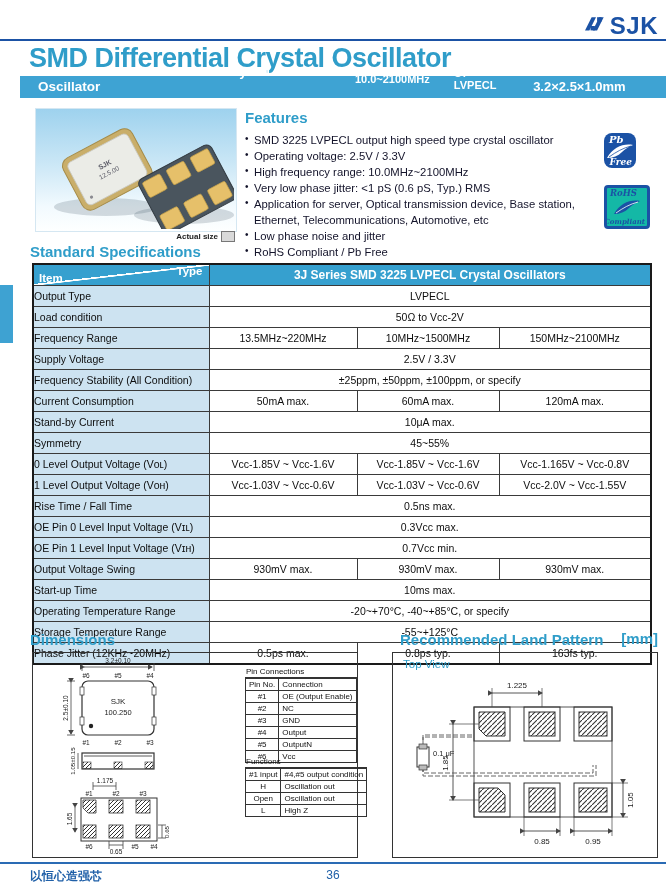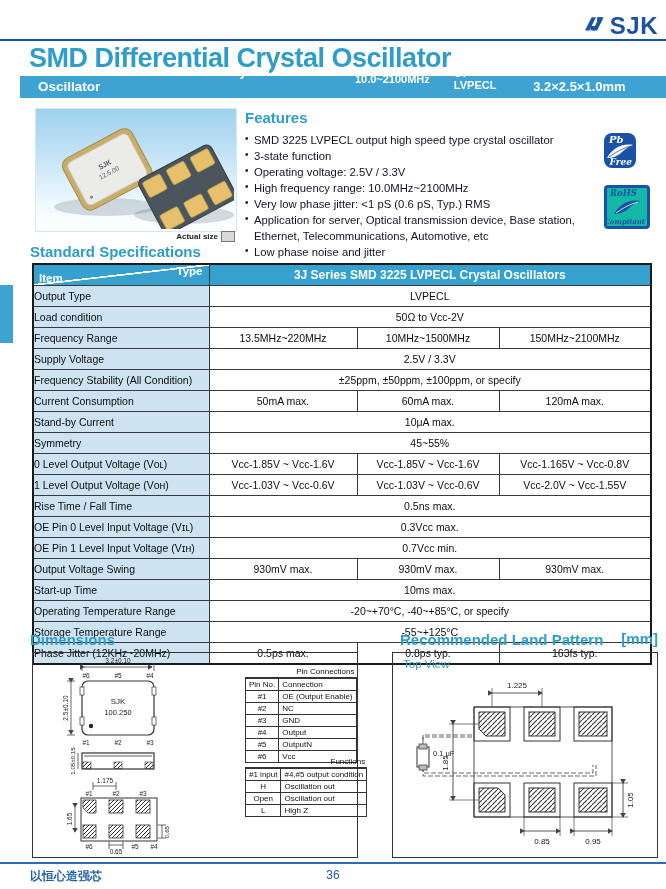--- a/index.html
+++ b/index.html
@@ -61,21 +61,21 @@
 
   
   .dims-heading{position:absolute;left:30px;top:631px;font-size:15px;font-weight:bold;color:#2F9DC9;}
   .land-heading{position:absolute;left:400px;top:631px;font-size:15px;font-weight:bold;color:#2F9DC9;}
   .mm-label{position:absolute;right:8px;top:630px;font-size:15px;font-weight:bold;color:#2F9DC9;}
   .dim-box{position:absolute;left:32px;top:652px;width:326px;height:206px;border:1.5px solid #333;box-sizing:border-box;}
   .land-box{position:absolute;left:392px;top:652px;width:266px;height:206px;border:1.5px solid #333;box-sizing:border-box;}
   .land-box .view-label{position:absolute;left:10px;top:5px;font-size:11.5px;font-weight:normal;color:#2F9DC9;}
 
   .mini{position:absolute;font-size:8px;color:#111;}
-  .mini .mt-title{border-bottom:1px solid #333;padding:0 2px 1px 1px;margin-bottom:0;text-align:right;}
+  .mini .mt-title{border-bottom:1px solid #333;padding:0 2px 1px 1px;margin-bottom:0;}
   .mini table{border-collapse:collapse;}
   .mini td{border:1px solid #333;padding:0.5px 3px;height:10px;white-space:nowrap;}
   .mini td.cA{width:26px;text-align:center;}
   .mini td.cB{width:70px;text-align:left;}
   .pin-table{left:212px;top:14px;}
   .func-table{left:212px;top:104px;}
 
   .footer-rule{position:absolute;left:0;top:862px;width:666px;height:2px;background:#2A6BB4;}
   .footer-slogan{position:absolute;left:30px;top:868px;font-size:12px;font-weight:bold;color:#2060A8;}
   .footer-page{position:absolute;left:0;top:868px;width:666px;text-align:center;font-size:12px;color:#2060A8;}
@@ -130,21 +130,20 @@
   </div>
   <div class="actual-size">
     <span>Actual size</span>
     <span class="actual-chip"></span>
   </div>
 
   <div class="features">
     <h3>Features</h3>
     <ul>
       <li>SMD 3225 LVPECL output high speed type crystal oscillator</li>
-      <li>3-state function</li>
       <li>Operating voltage: 2.5V / 3.3V</li>
       <li>High frequency range: 10.0MHz~2100MHz</li>
       <li>Very low phase jitter: &lt;1 pS (0.6 pS, Typ.) RMS</li>
       <li>Application for server, Optical transmission device, Base station, Ethernet, Telecommunications, Automotive, etc</li>
       <li>Low phase noise and jitter</li>
       <li>RoHS Compliant / Pb Free</li>
     </ul>
   </div>
 
   <div class="badge-pb">

